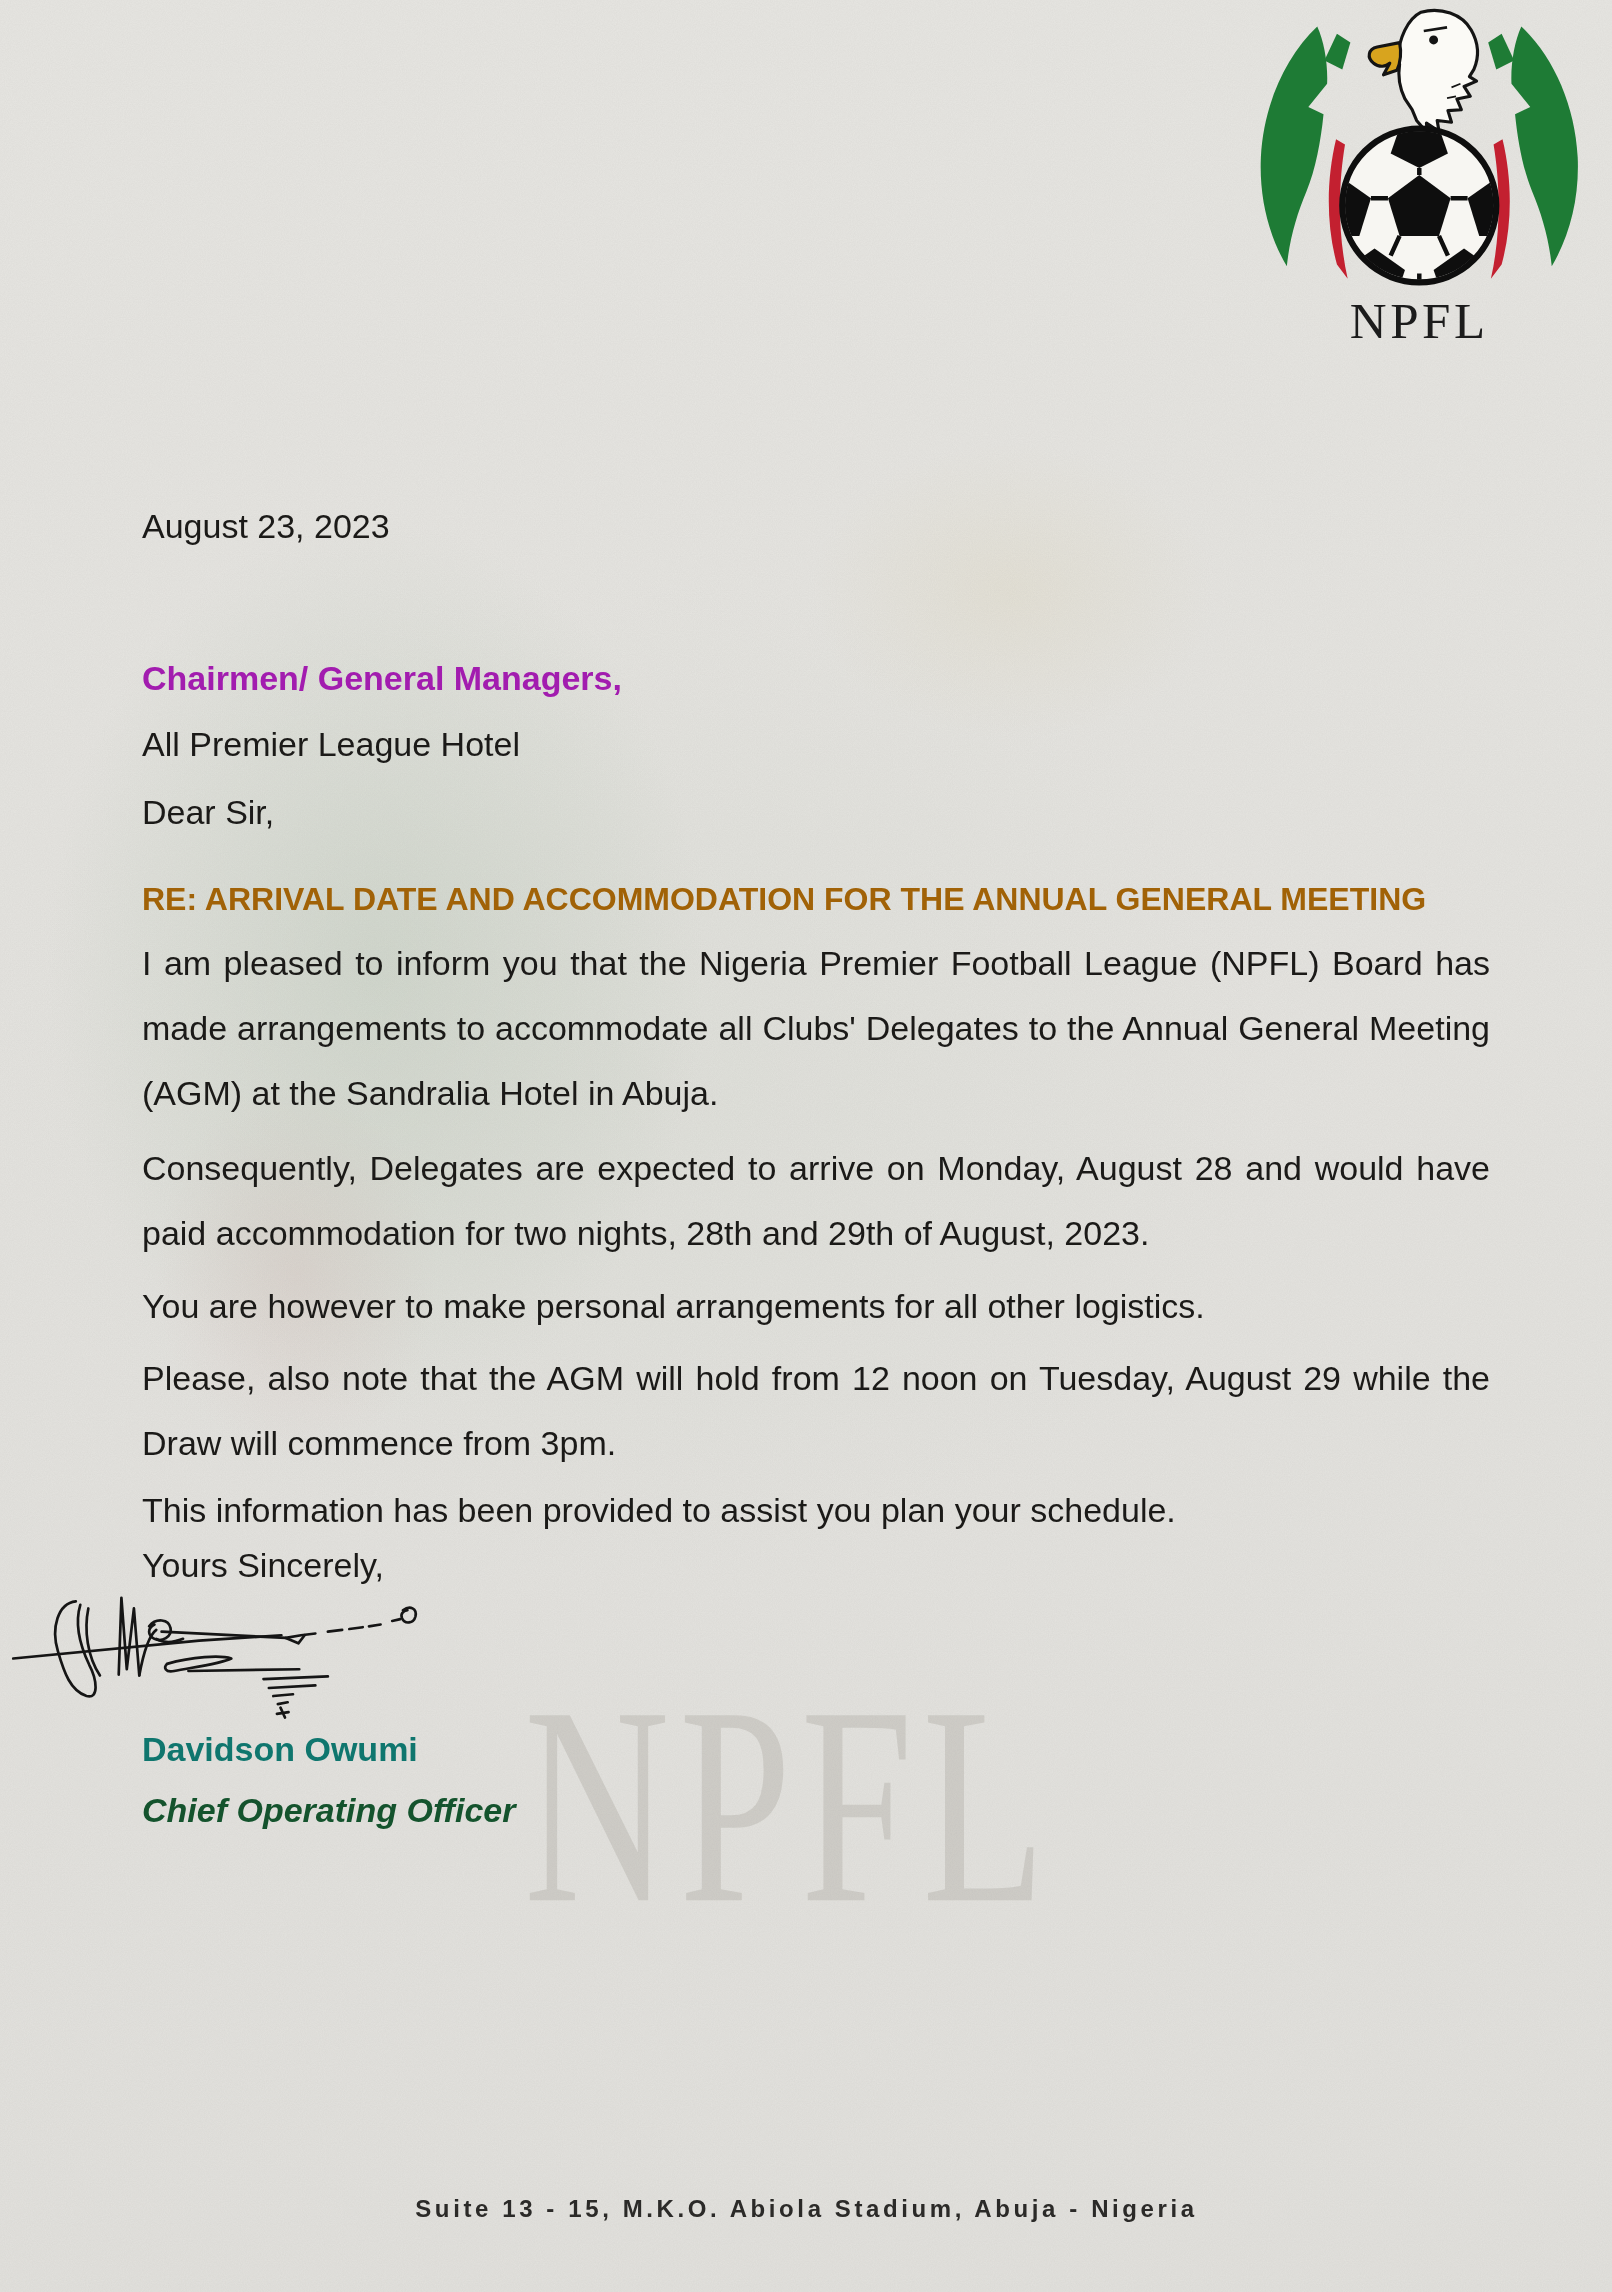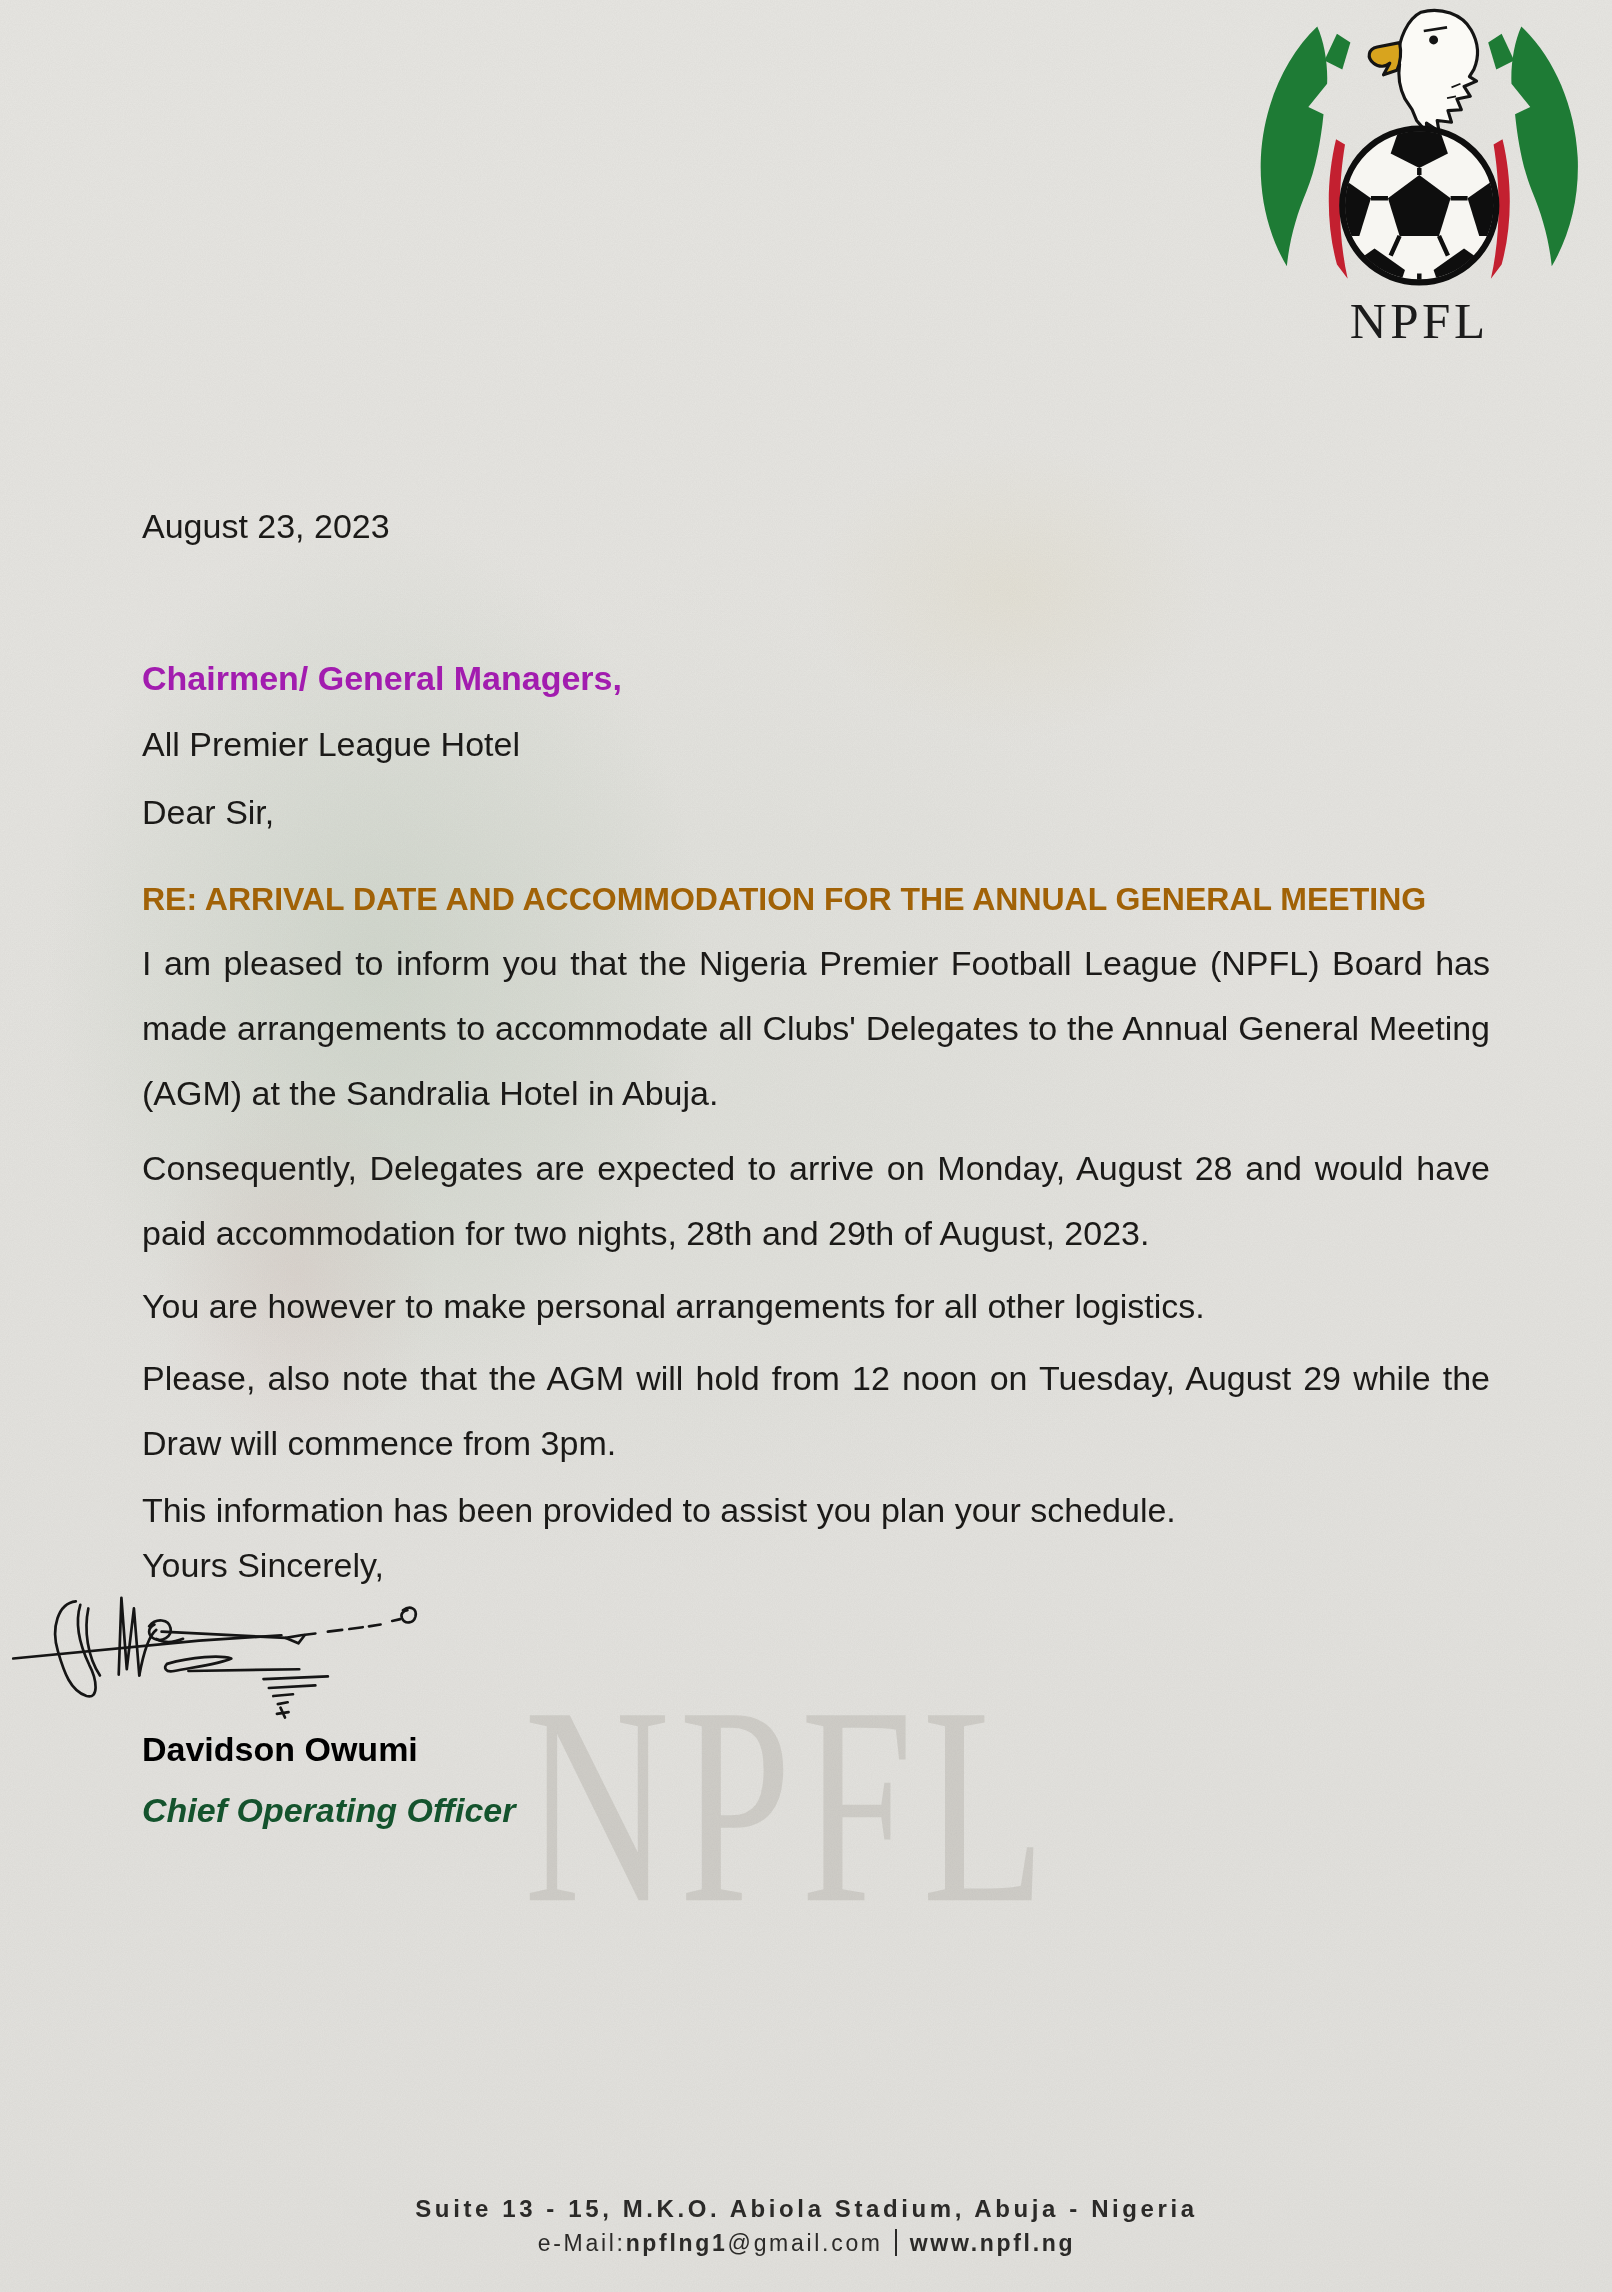--- a/index.html
+++ b/index.html
@@ -46,21 +46,21 @@
     position:absolute;left:142px;width:1348px;margin:0;
     font-size:34px;line-height:65px;text-align:justify;white-space:normal;
   }
   .p1{top:931px;}
   .p2{top:1136px;}
   .p3{top:1274px;}
   .p4{top:1346px;}
   .p5{top:1478px;}
   .closing{top:1546px;font-size:34px;}
   .signature{position:absolute;left:10.7px;top:1587px;}
-  .sig-name{top:1730px;font-size:34px;font-weight:bold;color:#000000;}
+  .sig-name{top:1730px;font-size:34px;font-weight:bold;color:#0f766e;}
   .sig-title{top:1791px;font-size:34px;font-weight:bold;font-style:italic;color:#14532d;}
   .footer{
     position:absolute;left:0;top:2192px;width:1613px;
     text-align:center;color:#2b2a28;
   }
   .footer-line1{
     font-size:24px;font-weight:bold;letter-spacing:3.6px;line-height:34px;
   }
   .footer-line2{
     font-size:23px;letter-spacing:2.7px;line-height:34px;
@@ -176,19 +176,16 @@
         <path d="M301,135 L306,146 M297,142 L310,140"></path>
       </g>
     </svg>
 
     <div class="block sig-name">Davidson Owumi</div>
     <div class="block sig-title">Chief Operating Officer</div>
   </div>
 
   <div class="footer">
     <div class="footer-line1">Suite 13 - 15, M.K.O. Abiola Stadium, Abuja - Nigeria</div>
-    <div class="footer-line2">
-      <span>e-Mail:</span><span class="b">npflng1</span><span>@gmail.com</span><span class="sep"></span><span class="b">www.npfl.ng</span>
-    </div>
   </div>
 
 </div>
 
 
 </body></html>

